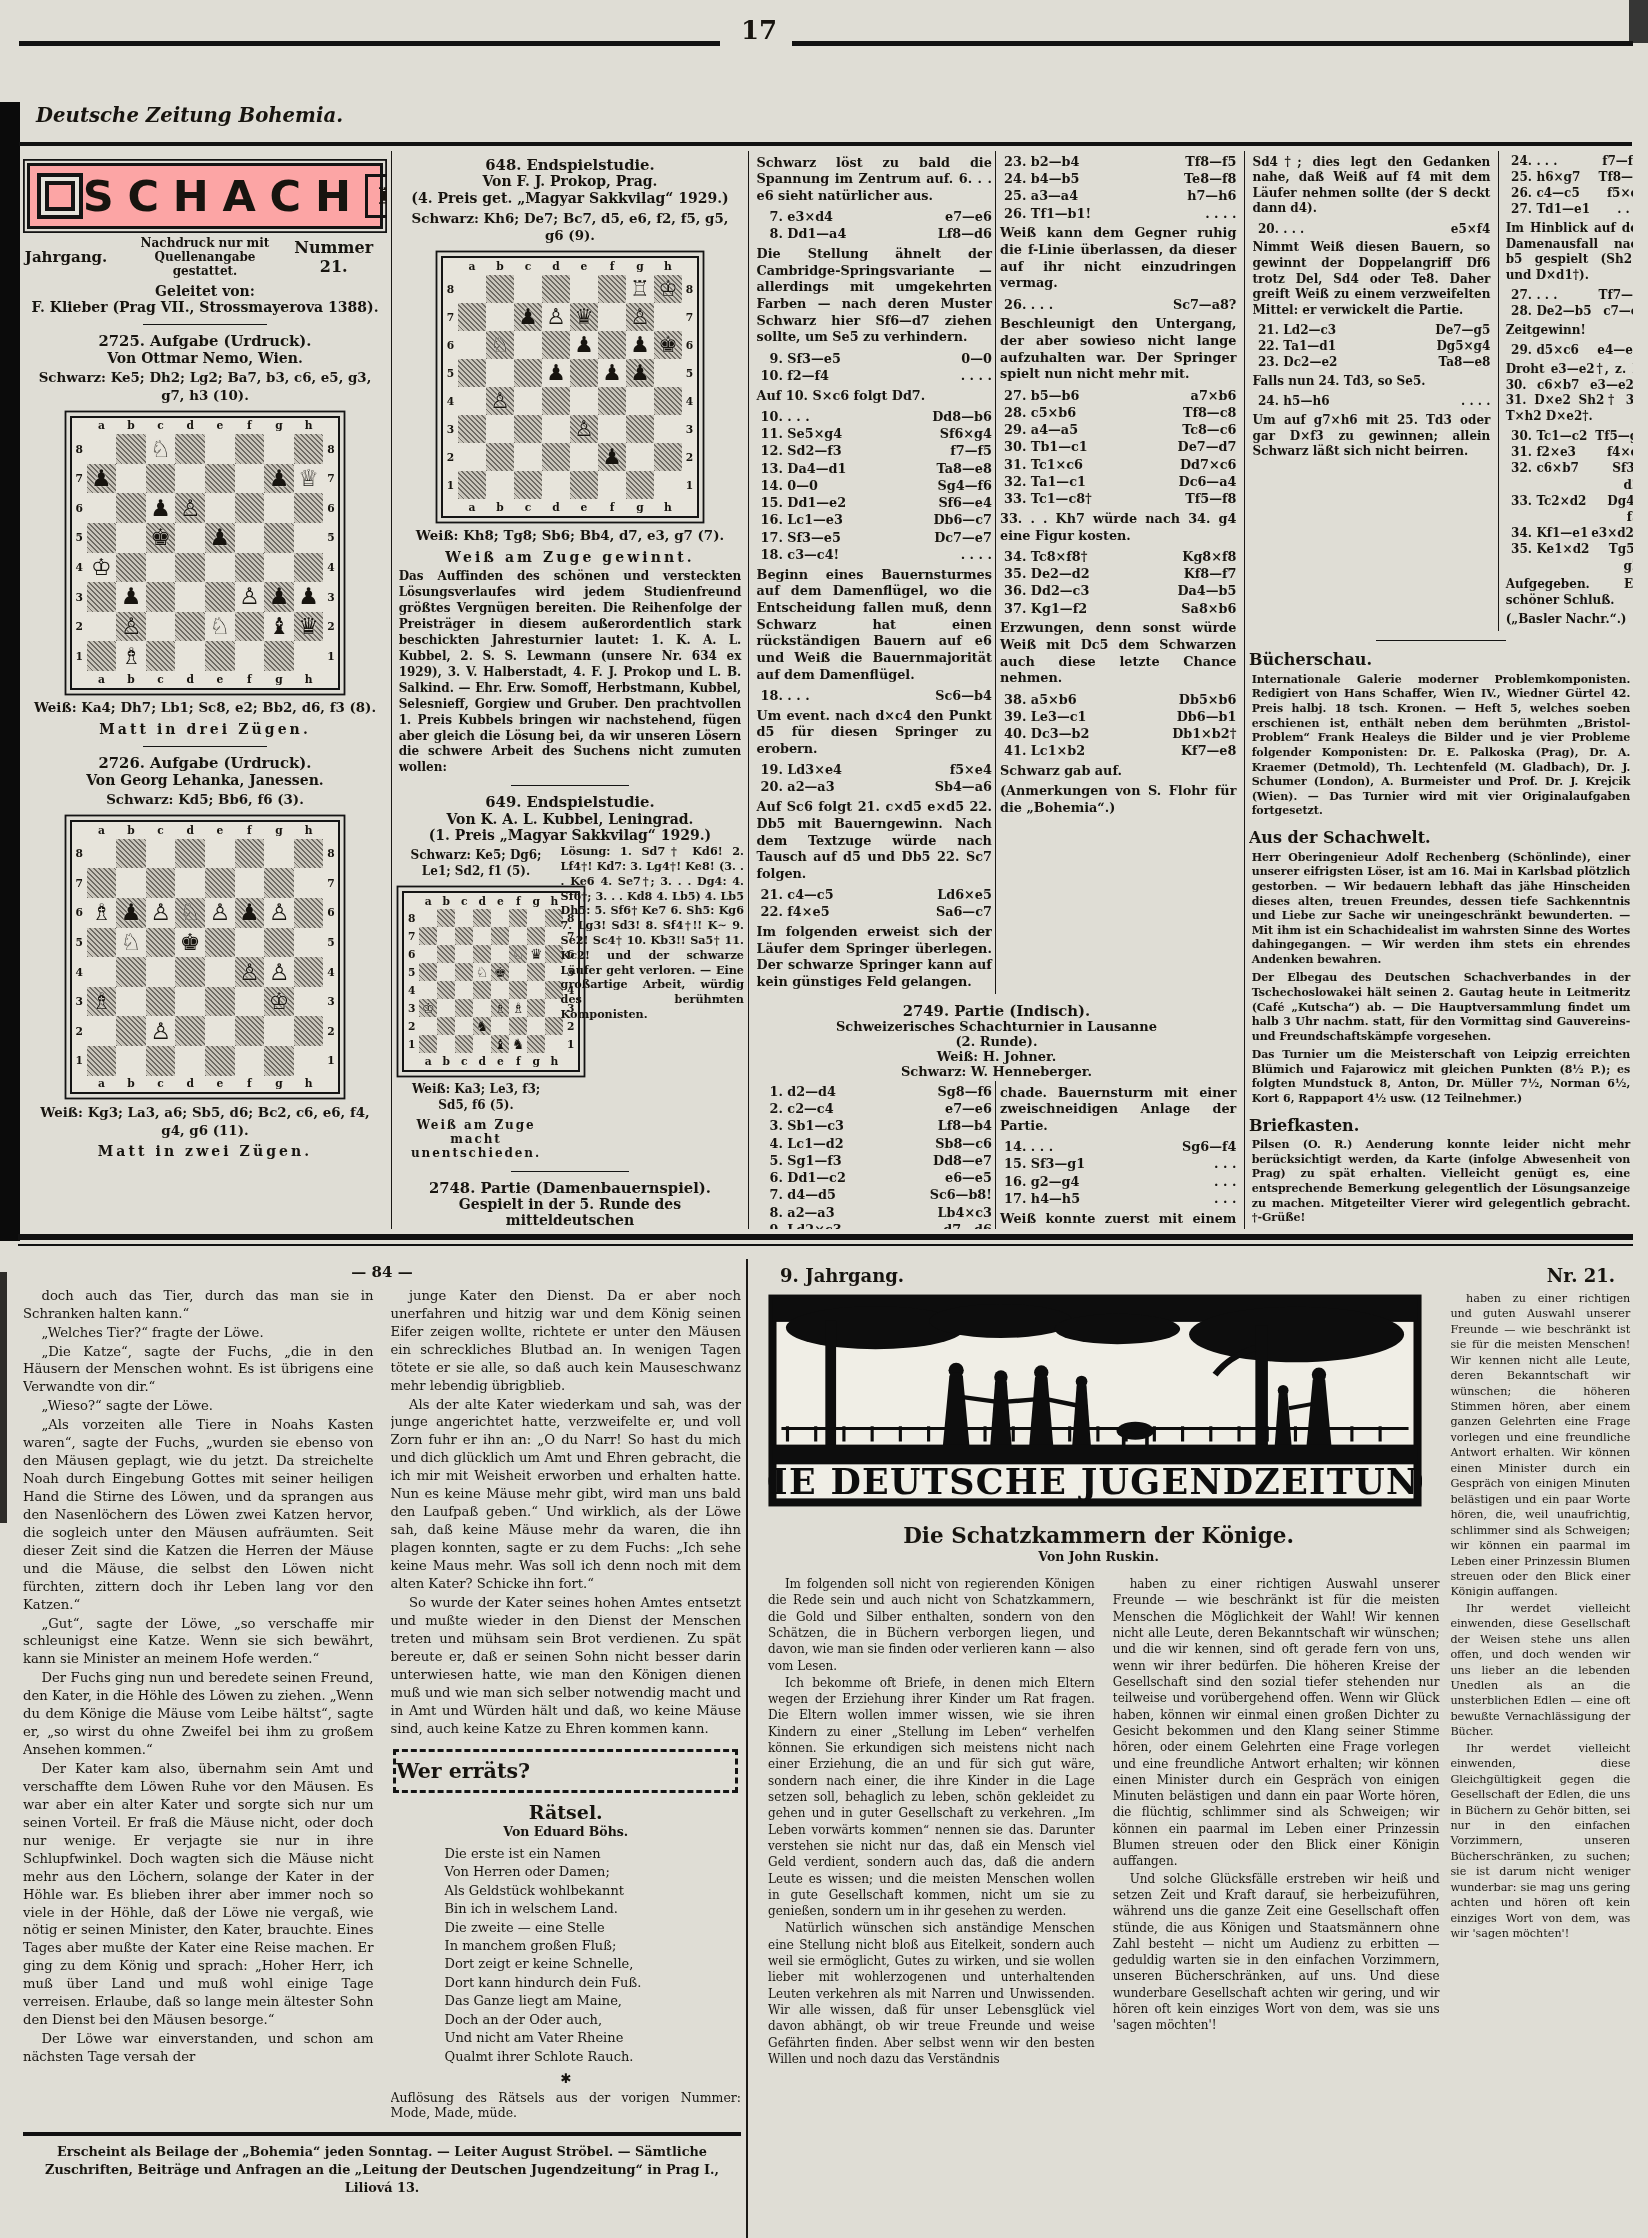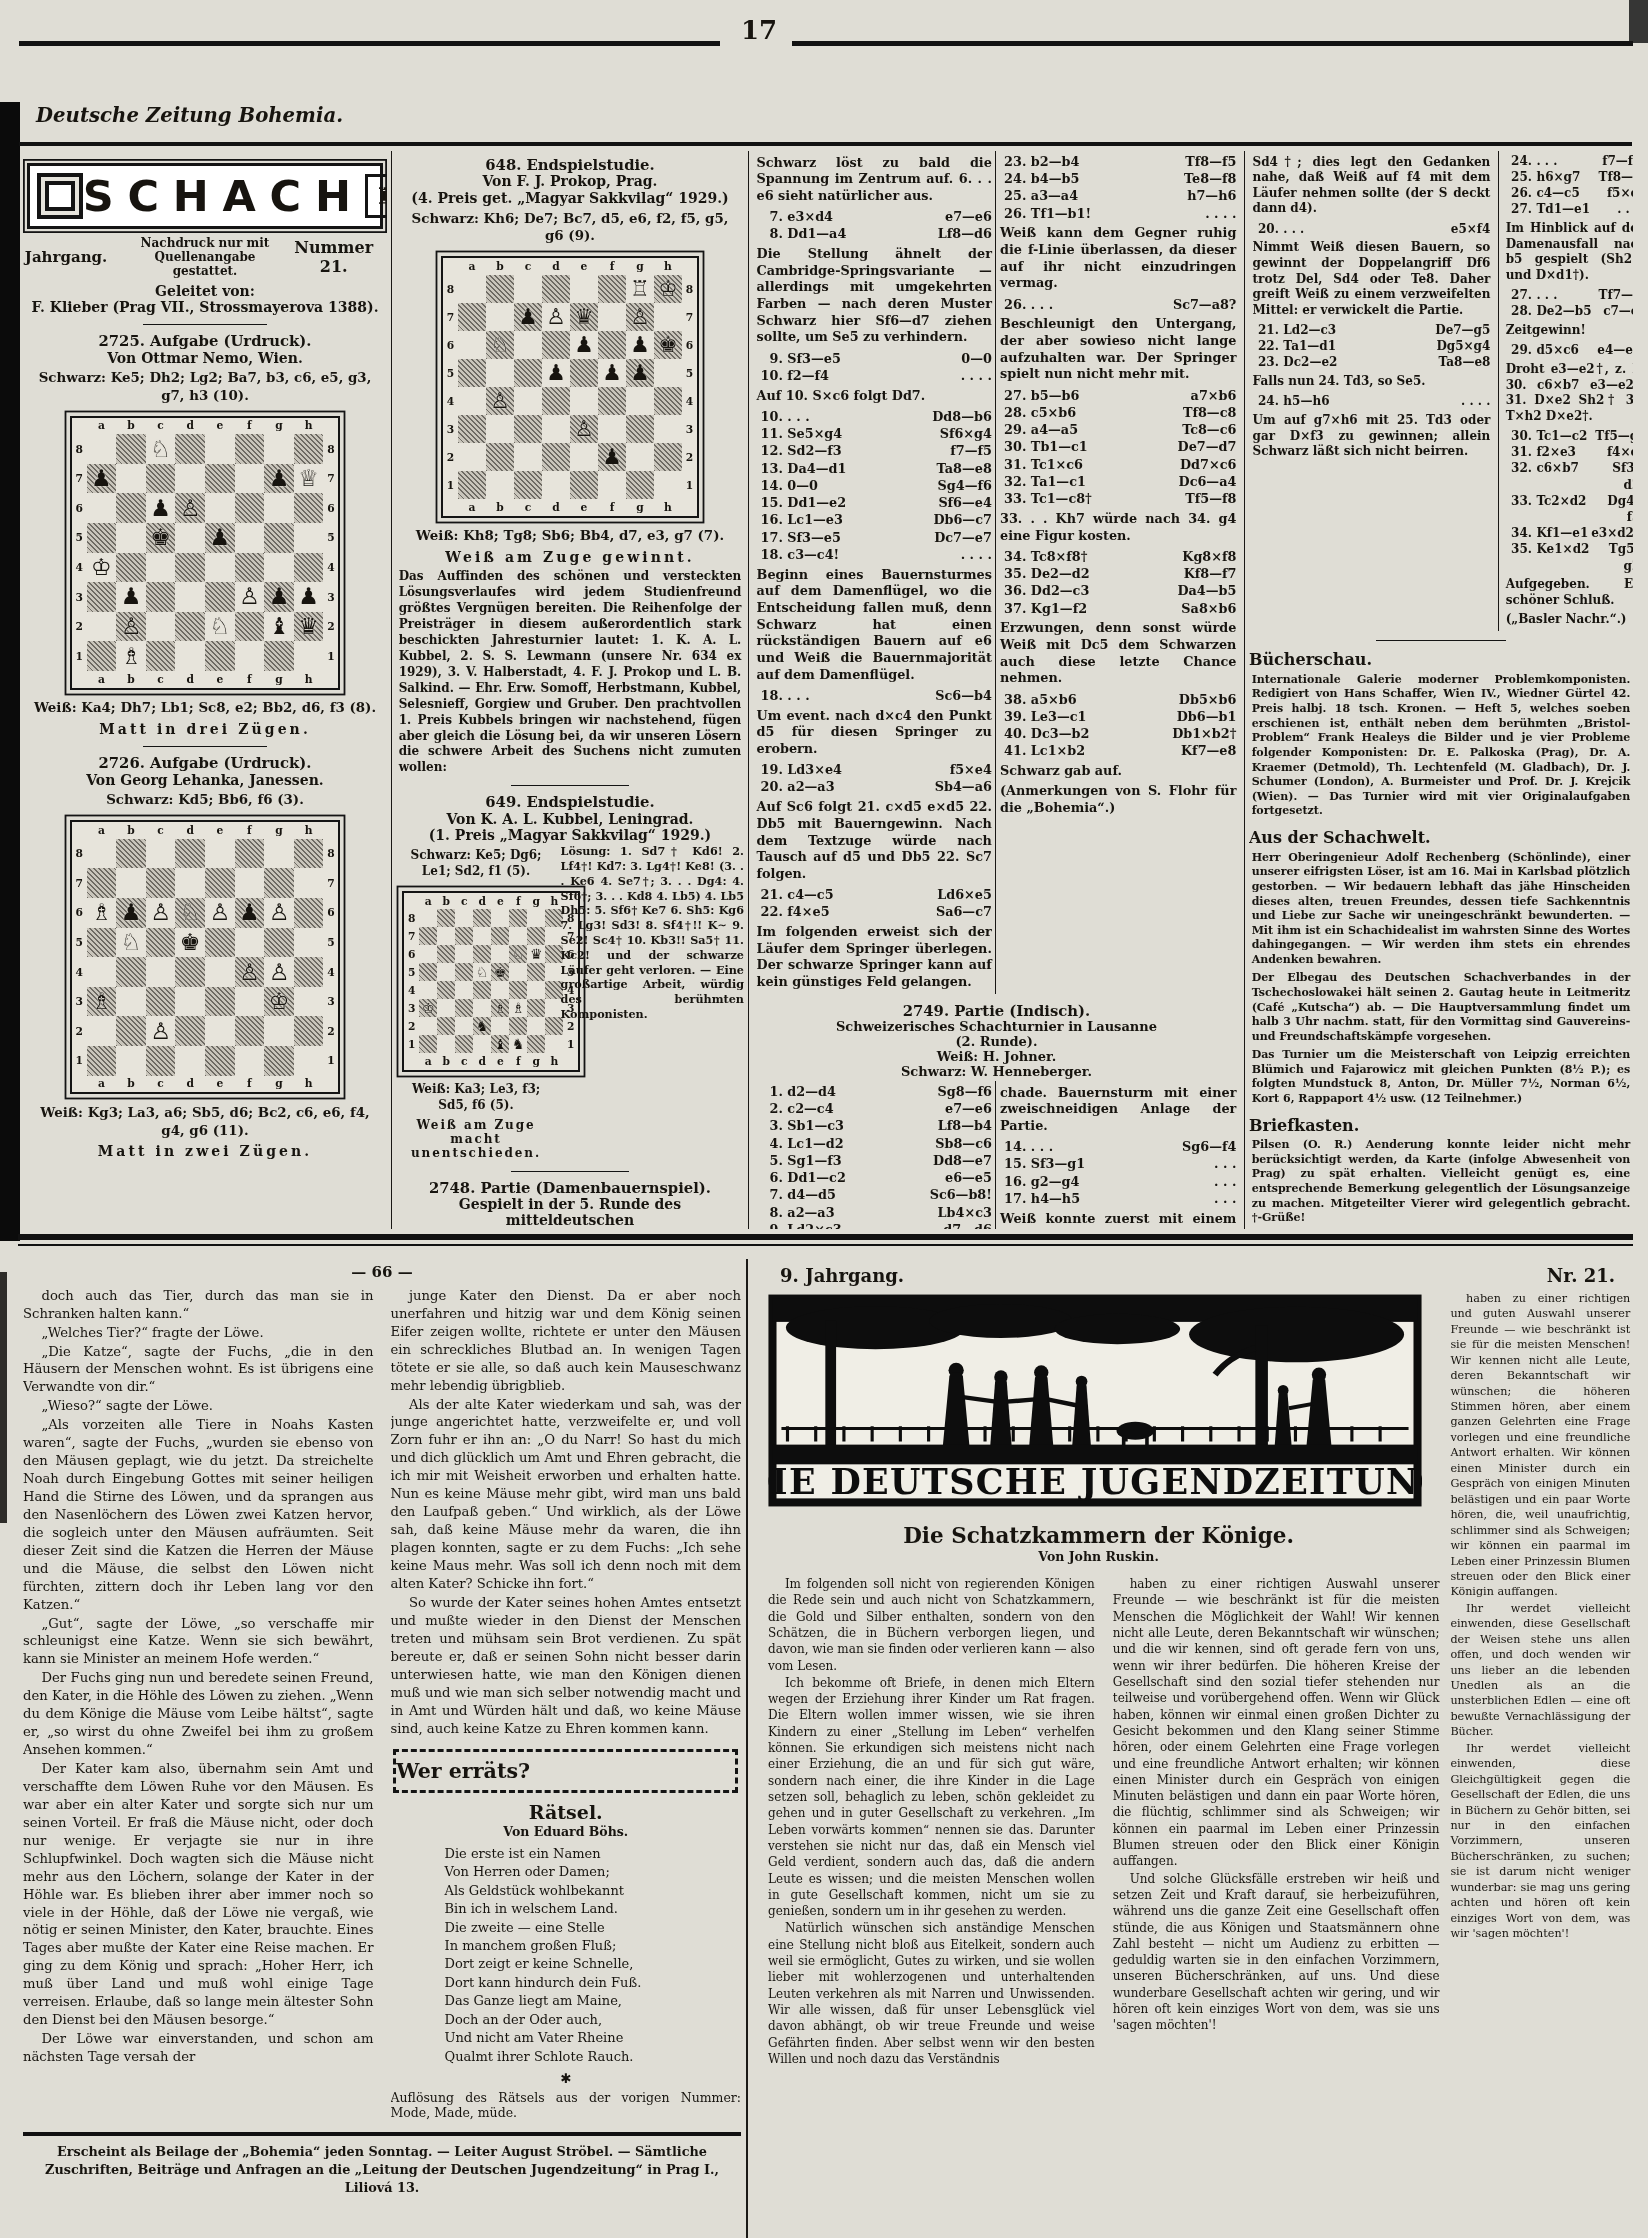--- a/index.html
+++ b/index.html
@@ -19,21 +19,21 @@
   #chess{position:absolute;left:23px;top:151px;width:1610px;height:1078px;display:flex;overflow:hidden;}
   .vr{flex:none;width:1.8px;background:#191715;margin:0 3.6px;}
   .colA{flex:none;width:364px;font-size:13.4px;overflow:hidden;}
   .colB{flex:none;width:348px;font-size:13px;overflow:hidden;}
   .colCD{flex:none;width:487px;overflow:hidden;}
   .colC,.colD{width:50%;font-size:12.8px;overflow:hidden;padding:0 3.6px;box-sizing:border-box;}
   .colC{border-right:1.3px solid #191715;}
   .colRight{flex:1;overflow:hidden;font-size:12px;}
   .row2{display:flex;}
   .schach-box{display:flex;align-items:center;border:3.6px solid #141414;box-shadow:0 0 0 2.2px #dfddd5,0 0 0 4px #141414;
-              margin:11.6px 3.6px 4.5px 3.6px;padding:5.4px 7.2px;background:#ffffff;}
+              margin:11.6px 3.6px 4.5px 3.6px;padding:5.4px 7.2px;background:#fca5a5;}
   .orn{flex:none;width:38px;height:38px;border:4px solid #141414;box-shadow:inset 0 0 0 4px #e6e4dc,inset 0 0 0 8px #141414;}
   .schach-title{flex:1;text-align:center;font-size:43px;font-weight:bold;letter-spacing:.32em;
                 font-family:"DejaVu Sans",sans-serif;}
   .orn2{flex:none;width:35px;height:38px;border:3.6px solid #141414;display:flex;align-items:center;justify-content:center;
         font-size:23px;font-family:"DejaVu Sans",sans-serif;}
   .subrow{display:grid;grid-template-columns:1fr 1.5fr 1fr;align-items:center;margin:6.3px 1.8px 0 1.8px;}
   .subrow .l{font-size:15px;font-weight:bold;}
   .subrow .c{font-size:12px;font-weight:bold;text-align:center;line-height:1.2;}
   .subrow .r{font-size:16px;font-weight:bold;text-align:center;}
   .cb{text-align:center;font-weight:bold;}
@@ -1069,21 +1069,21 @@
 
     </div>
   </div>
 
   <div id="midrule1"></div>
   <div id="midrule2"></div>
 
   <div id="bottom">
 
     <div class="story">
-      <div class="pgno">— 66 —</div>
+      <div class="pgno">— 84 —</div>
       <div class="cols2">
         <div>
             <p class="st">doch auch das Tier, durch das man sie in Schranken halten kann.“</p>
             <p class="st">„Welches Tier?“ fragte der Löwe.</p>
             <p class="st">„Die Katze“, sagte der Fuchs, „die in den Häusern der Menschen wohnt. Es ist übrigens eine Verwandte von dir.“</p>
             <p class="st">„Wieso?“ sagte der Löwe.</p>
             <p class="st">„Als vorzeiten alle Tiere in Noahs Kasten waren“, sagte der Fuchs, „wurden sie ebenso von den Mäusen geplagt, wie du jetzt. Da streichelte Noah durch Eingebung Gottes mit seiner heiligen Hand die Stirne des Löwen, und da sprangen aus den Nasenlöchern des Löwen zwei Katzen hervor, die sogleich unter den Mäusen aufräumten. Seit dieser Zeit sind die Katzen die Herren der Mäuse und die Mäuse, die selbst den Löwen nicht fürchten, zittern doch ihr Leben lang vor den Katzen.“</p>
             <p class="st">„Gut“, sagte der Löwe, „so verschaffe mir schleunigst eine Katze. Wenn sie sich bewährt, kann sie Minister an meinem Hofe werden.“</p>
             <p class="st">Der Fuchs ging nun und beredete seinen Freund, den Kater, in die Höhle des Löwen zu ziehen. „Wenn du dem Könige die Mäuse vom Leibe hältst“, sagte er, „so wirst du ohne Zweifel bei ihm zu großem Ansehen kommen.“</p>
             <p class="st">Der Kater kam also, übernahm sein Amt und verschaffte dem Löwen Ruhe vor den Mäusen. Es war aber ein alter Kater und sorgte sich nur um seinen Vorteil. Er fraß die Mäuse nicht, oder doch nur wenige. Er verjagte sie nur in ihre Schlupfwinkel. Doch wagten sich die Mäuse nicht mehr aus den Löchern, solange der Kater in der Höhle war. Es blieben ihrer aber immer noch so viele in der Höhle, daß der Löwe nie vergaß, wie nötig er seinen Minister, den Kater, brauchte. Eines Tages aber mußte der Kater eine Reise machen. Er ging zu dem König und sprach: „Hoher Herr, ich muß über Land und muß wohl einige Tage verreisen. Erlaube, daß so lange mein ältester Sohn den Dienst bei den Mäusen besorge.“</p>

